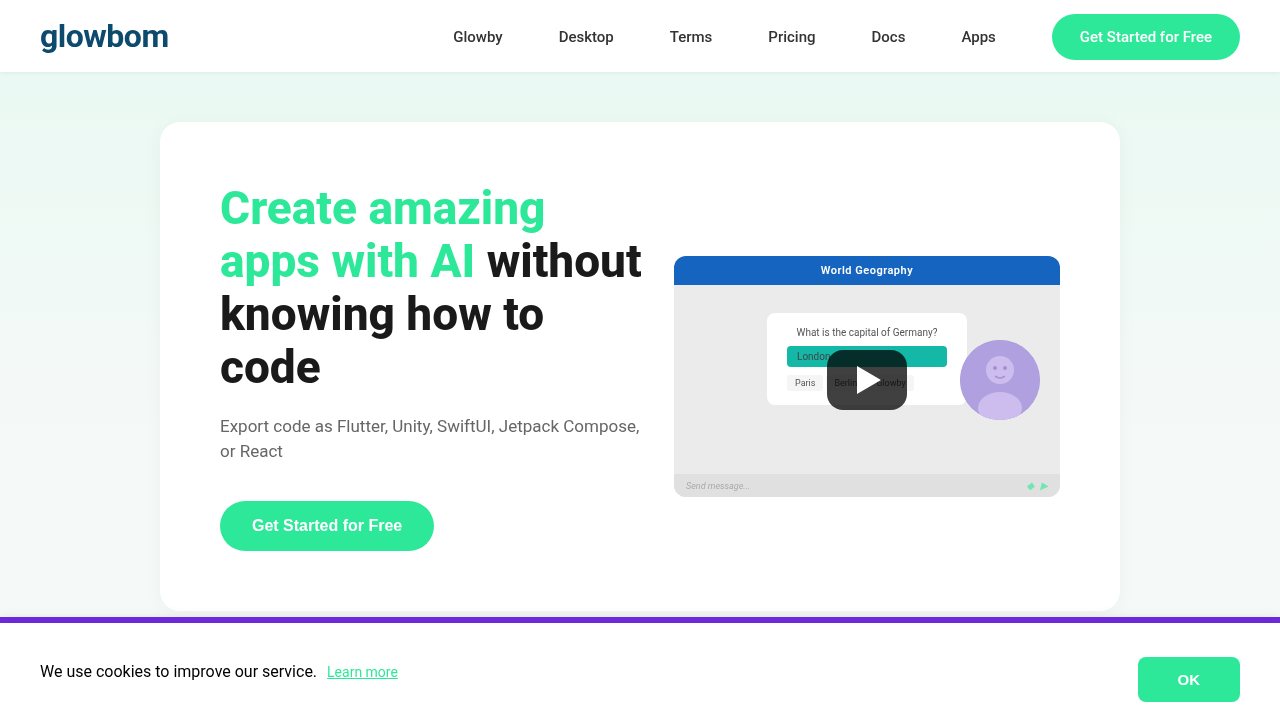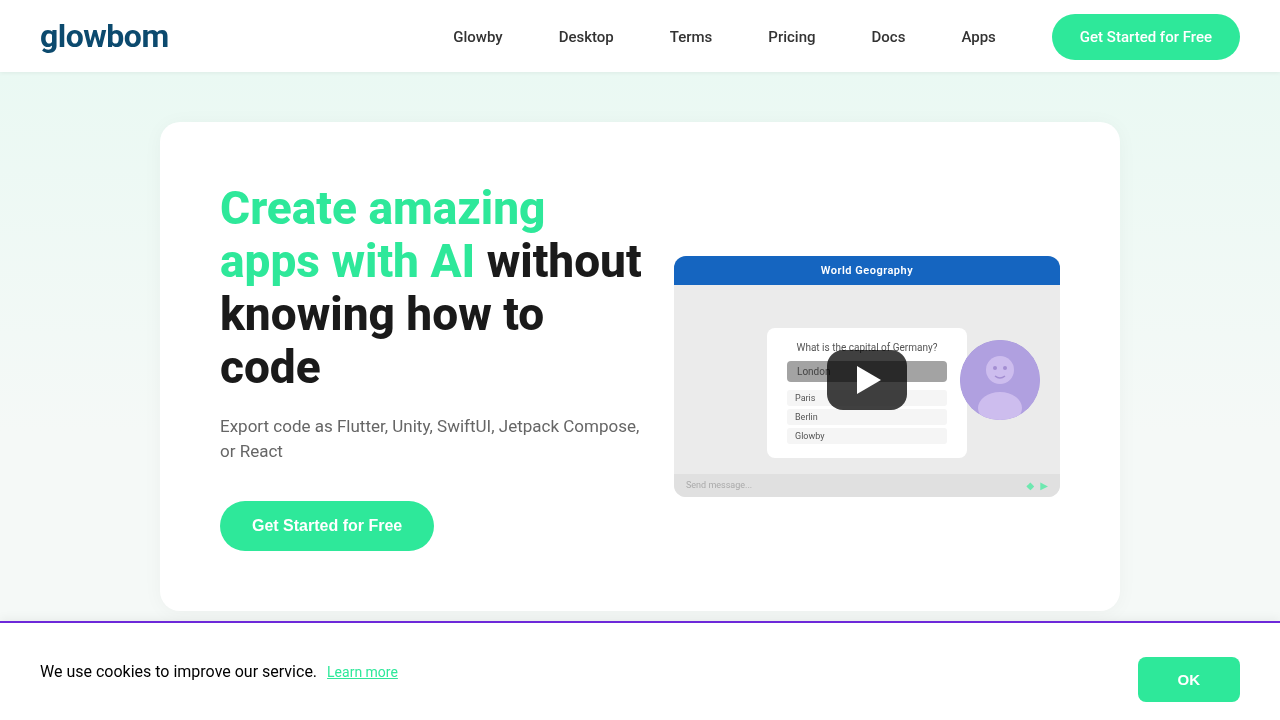--- a/index.html
+++ b/index.html
@@ -121,51 +121,51 @@
       text-align: center;
       font-size: 11px;
       font-weight: 600;
       padding: 8px;
       letter-spacing: 0.5px;
     }
     .video-content {
       flex: 1;
       background: #ebebeb;
       display: flex;
-      align-items: flex-end;
+      align-items: flex-start;
       justify-content: center;
       position: relative;
-      padding: 16px;
+      padding: 28px;
     }
     .quiz-area {
       background: #fff;
       border-radius: 8px;
       padding: 14px 20px;
       width: 200px;
       text-align: center;
       font-size: 11px;
       color: #333;
     }
     .quiz-question {
       font-size: 10px;
       color: #555;
       margin-bottom: 8px;
     }
     .quiz-answer-box {
-      background: #a3a3a3;
+      background: #14b8a6;
       border-radius: 4px;
       padding: 5px 10px;
       font-size: 10px;
       text-align: left;
       margin-bottom: 8px;
       color: #444;
     }
     .quiz-options {
       display: flex;
-      flex-direction: column;
+      flex-direction: row;
       gap: 3px;
     }
     .quiz-option {
       background: #f5f5f5;
       border-radius: 3px;
       padding: 3px 8px;
       font-size: 9px;
       color: #555;
       text-align: left;
     }
@@ -204,23 +204,25 @@
       display: flex;
       align-items: center;
       justify-content: center;
     }
     
 
     .video-bottom-bar {
       background: #e0e0e0;
       padding: 6px 12px;
       display: flex;
+      align-items: center;
       justify-content: space-between;
       font-size: 9px;
       color: #888;
+      font-style: italic;
     }
     .send-msg {
       color: #aaa;
       font-size: 9px;
     }
     .bottom-icons {
       display: flex;
       gap: 6px;
       align-items: center;
     }
@@ -229,21 +231,21 @@
       color: #6ee8b0;
     }
 
     
     .cookie-banner {
       position: fixed;
       bottom: 0;
       left: 0;
       right: 0;
       background: #fff;
-      border-top: 2px solid #6d28d9;
+      border-top: 6px solid #6d28d9;
       display: flex;
       align-items: center;
       justify-content: space-between;
       padding: 18px 40px;
       z-index: 100;
       box-shadow: 0 -2px 10px rgba(0,0,0,0.06);
     }
     .cookie-learn {
       color: #2ee89a;
       text-decoration: underline;

